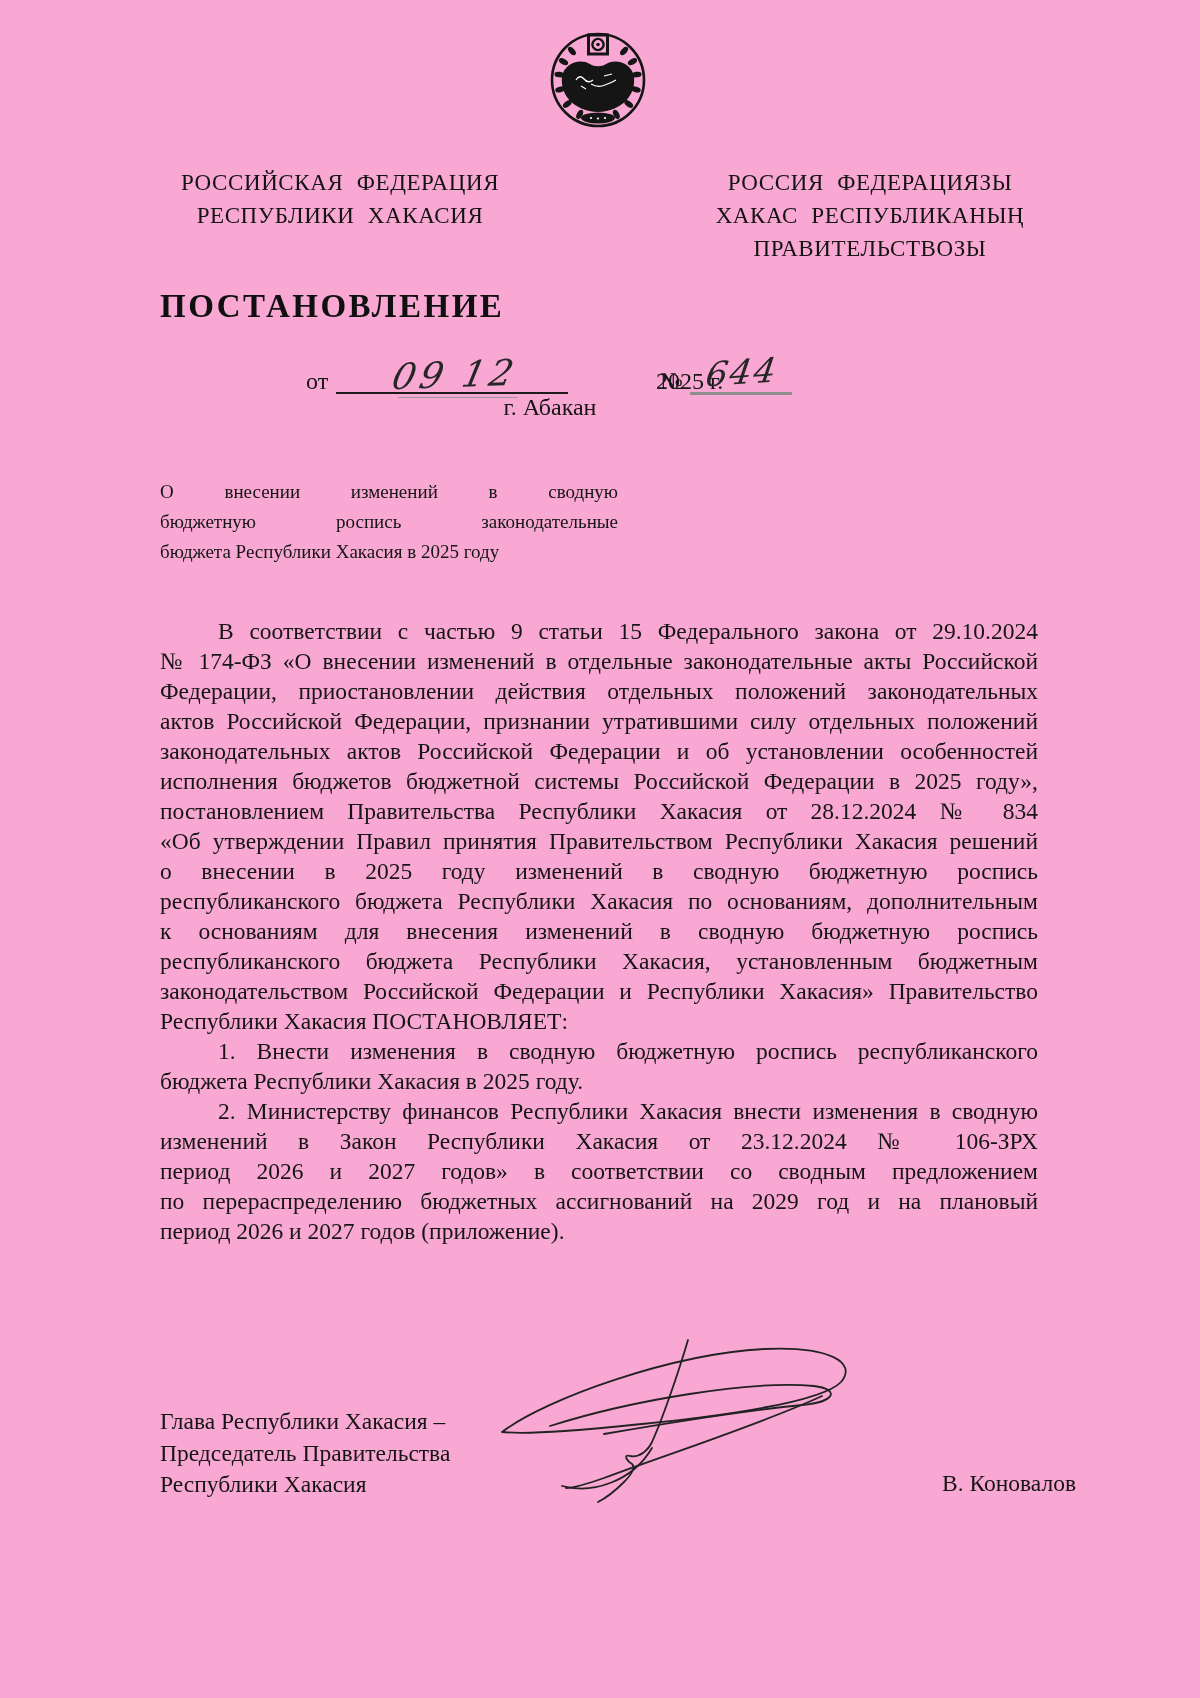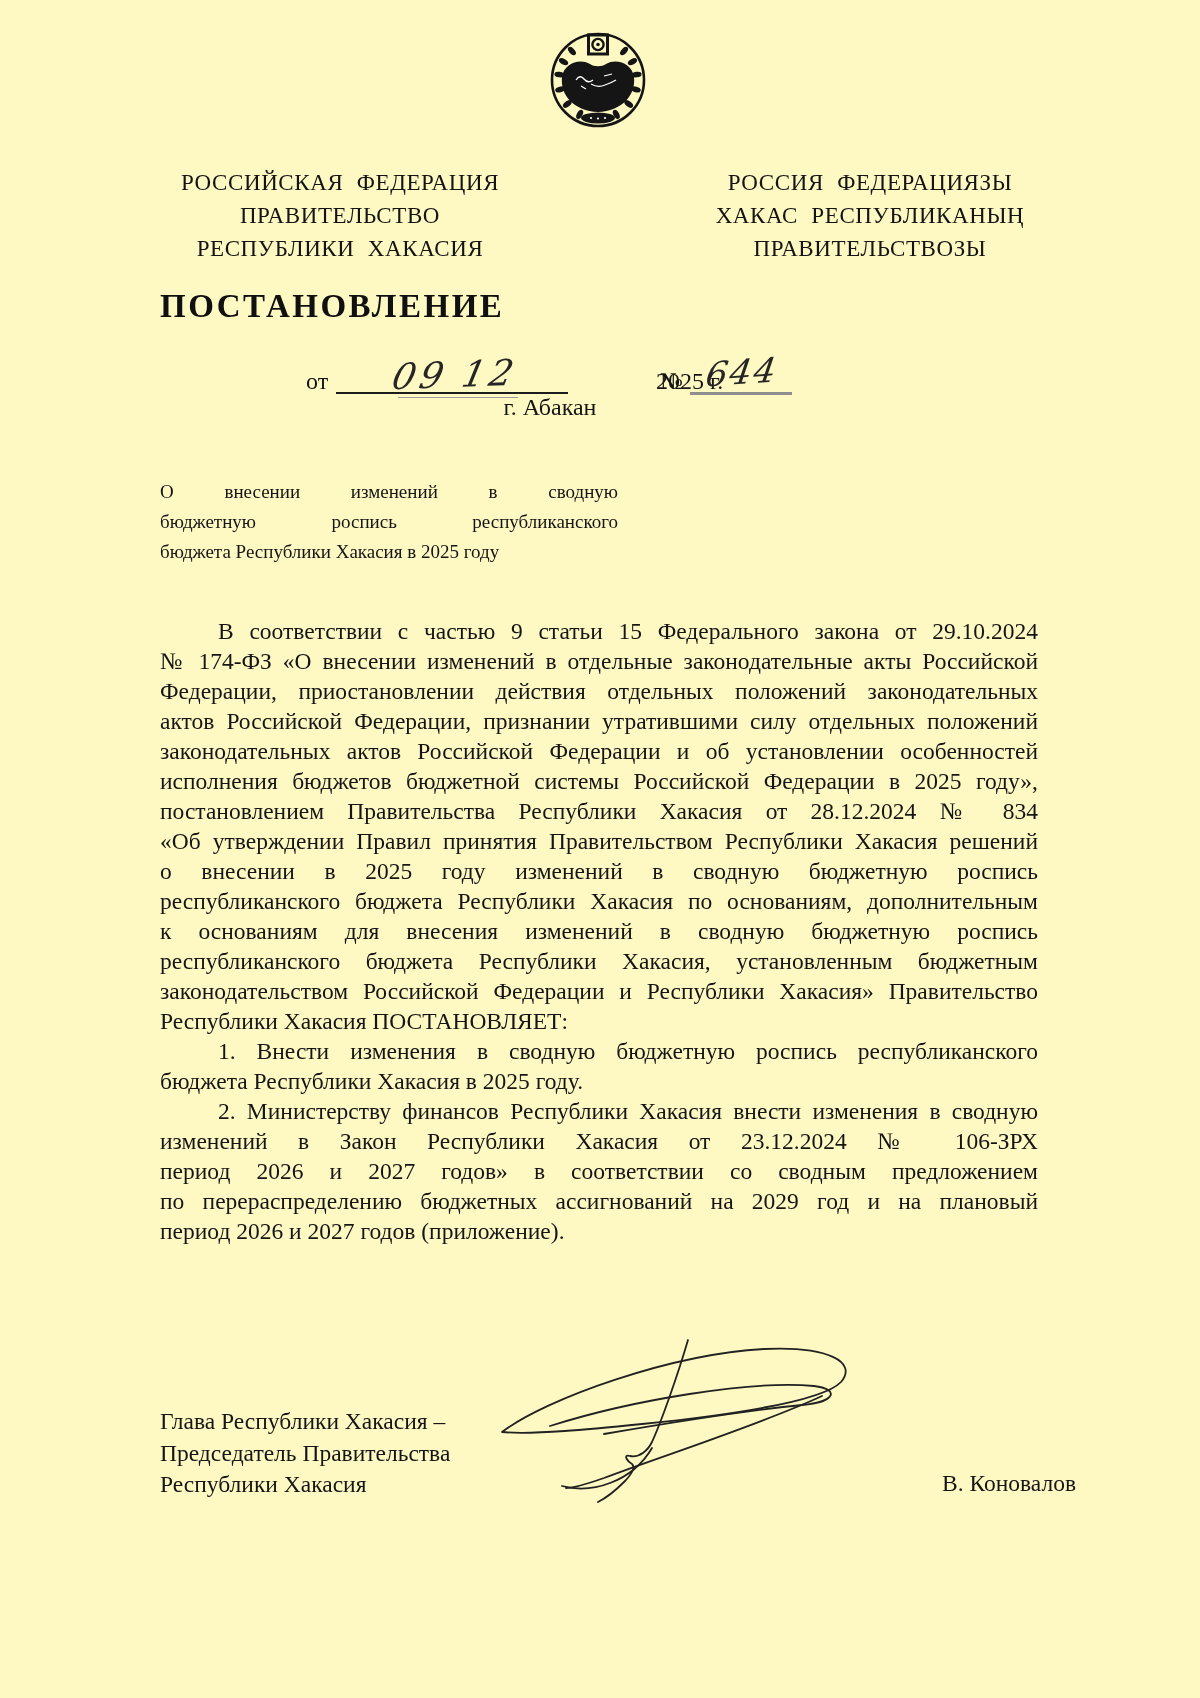--- a/index.html
+++ b/index.html
@@ -2,21 +2,21 @@
 <html><head>
 <meta charset="utf-8">
 <style>
   * { margin: 0; padding: 0; box-sizing: border-box; }
   html, body { background: #ffffff; }
   body { font-family: "Liberation Serif", serif; color: #151515; }
   .page {
     position: relative;
     width: 1200px;
     height: 1698px;
-    background: #fef9c3;
+    background: #f9a8d4;
     overflow: hidden;
   }
   .emblem { position: absolute; left: 547px; top: 28px; width: 102px; height: 104px; }
   .letterhead-left, .letterhead-right {
     position: absolute; top: 166px; width: 400px;
     text-align: center; font-size: 23px; line-height: 33px;
     letter-spacing: 0.6px; word-spacing: 7px; color: #141414;
   }
   .letterhead-left { left: 140px; }
   .letterhead-right { left: 670px; }
@@ -87,21 +87,20 @@
 
       <ellipse cx="51" cy="90" rx="17" ry="5.5" fill="#151515"></ellipse>
       <circle cx="44" cy="90" r="1.1" fill="#ffffff"></circle>
       <circle cx="51" cy="90.5" r="1.1" fill="#ffffff"></circle>
       <circle cx="58" cy="90" r="1.1" fill="#ffffff"></circle>
     </svg>
   </div>
 
   <div class="letterhead-left">
     <div>РОССИЙСКАЯ ФЕДЕРАЦИЯ</div>
-    <div>ПРАВИТЕЛЬСТВО</div>
     <div>РЕСПУБЛИКИ ХАКАСИЯ</div>
   </div>
   <div class="letterhead-right">
     <div>РОССИЯ ФЕДЕРАЦИЯЗЫ</div>
     <div>ХАКАС РЕСПУБЛИКАНЫҢ</div>
     <div>ПРАВИТЕЛЬСТВОЗЫ</div>
   </div>
 
   <div class="doc-title">ПОСТАНОВЛЕНИЕ</div>
 
@@ -113,21 +112,21 @@
     <span class="year-label">2025 г.</span>
     <span class="no-sign">№</span>
     <span class="no-underline"></span>
     <span class="hand hand-no">644</span>
   </div>
 
   <div class="city-line">г. Абакан</div>
 
   <div class="subject-block">
       <div class="jline">О   внесении   изменений   в   сводную</div>
-      <div class="jline">бюджетную роспись республиканского</div>
+      <div class="jline">бюджетную роспись законодательные</div>
       <div class="jline jline-last">бюджета Республики Хакасия в 2025 году</div>
     </div>
 
   <div class="body-block">
       <div class="para">
         <div class="jline jline-indent">В соответствии с частью 9 статьи 15 Федерального закона от 29.10.2024</div>
         <div class="jline">№ 174-ФЗ «О внесении изменений в отдельные законодательные акты Российской</div>
         <div class="jline">Федерации, приостановлении действия отдельных положений законодательных</div>
         <div class="jline">актов Российской Федерации, признании утратившими силу отдельных положений</div>
         <div class="jline">законодательных актов Российской Федерации и об установлении особенностей</div>

